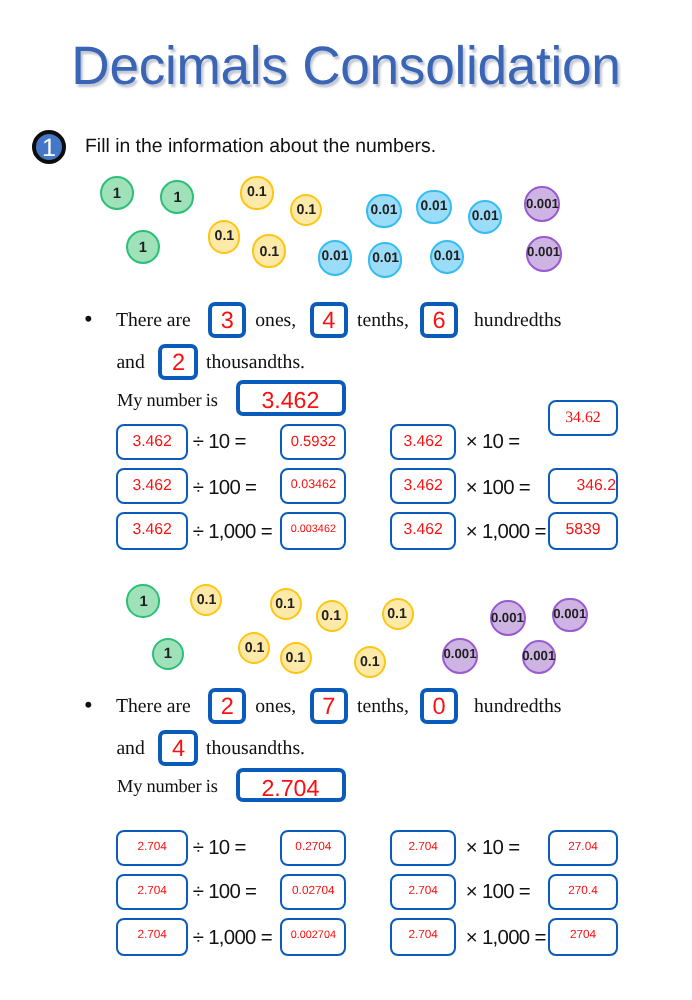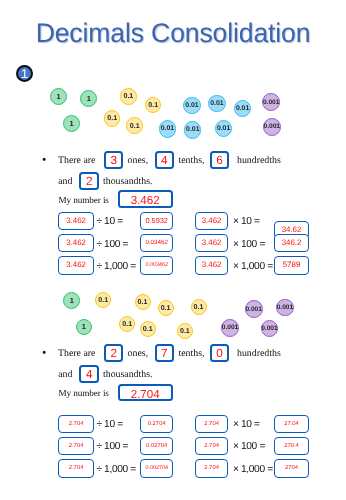--- a/index.html
+++ b/index.html
@@ -40,20 +40,21 @@
   .ebox.val-m{width:32.4px;}
   .ebox.res-m{width:35px;}
   .eop{position:absolute;font-size:10.2px;letter-spacing:-0.35px;color:#111;white-space:nowrap;}
 </style>
 </head>
 <body>
 
 <div class="page">
   <div class="title">Decimals Consolidation</div>
   <div class="q-badge">1</div>
+  <div class="q-text">Fill in the information about the numbers.</div>
 
   <div class="counters">
     <div class="bubble b-one" style="left:49.8px;top:87.8px;width:17.4px;height:17.4px">1</div>
     <div class="bubble b-one" style="left:80.1px;top:89.9px;width:17.4px;height:17.4px">1</div>
     <div class="bubble b-one" style="left:62.8px;top:114.6px;width:17.4px;height:17.4px">1</div>
     <div class="bubble b-tenth" style="left:120.1px;top:88.2px;width:16.6px;height:16.6px">0.1</div>
     <div class="bubble b-tenth" style="left:144.9px;top:96.5px;width:16.6px;height:16.6px">0.1</div>
     <div class="bubble b-tenth" style="left:103.9px;top:110.0px;width:16.6px;height:16.6px">0.1</div>
     <div class="bubble b-tenth" style="left:126.4px;top:117.3px;width:16.6px;height:16.6px">0.1</div>
     <div class="bubble b-hundredth" style="left:183.3px;top:96.6px;width:17.4px;height:17.4px">0.01</div>
@@ -79,33 +80,33 @@
     <div class="txt" style="left:103px;top:176.0px">thousandths.</div>
     <div class="txt small" style="left:58.5px;top:195.2px">My number is</div>
     <div class="nbox answer" style="left:117.5px;top:190.3px">3.462</div>
   </div>
   <div class="equations">
     <div class="ebox val-d" style="left: 58.2px; top: 212px; font-size: 7.9px;">3.462</div>
     <div class="eop" style="left:96.4px;top:216.3px">÷ 10 =</div>
     <div class="ebox res-d" style="left: 140.1px; top: 212px; font-size: 7.39px;">0.5932</div>
     <div class="ebox val-m" style="left: 195.4px; top: 212px; font-size: 7.9px;">3.462</div>
     <div class="eop" style="left:232.9px;top:216.3px">× 10 =</div>
-    <div class="ebox res-m" style="left: 274px; top: 221px; font-size: 7.9px;">34.62</div>
+    <div class="ebox res-m" style="left: 274px; top: 200px; font-size: 7.9px; font-family: Liberation Serif, serif;">34.62</div>
     <div class="ebox val-d" style="left: 58.2px; top: 234.2px; font-size: 7.9px;">3.462</div>
     <div class="eop" style="left:96.4px;top:238.5px">÷ 100 =</div>
     <div class="ebox res-d" style="left: 140.1px; top: 234.2px; font-size: 6.25px;">0.03462</div>
     <div class="ebox val-m" style="left: 195.4px; top: 234.2px; font-size: 7.9px;">3.462</div>
     <div class="eop" style="left:232.9px;top:238.5px">× 100 =</div>
-    <div class="ebox res-m" style="left: 274px; top: 234.2px; font-size: 7.9px;">346.2</div>
+    <div class="ebox res-m" style="left: 274px; top: 234.2px; font-size: 7.9px; text-align: right;">346.2</div>
     <div class="ebox val-d" style="left: 58.2px; top: 256.4px; font-size: 7.9px;">3.462</div>
     <div class="eop" style="left:96.4px;top:260.7px">÷ 1,000 =</div>
     <div class="ebox res-d" style="left: 140.1px; top: 256.4px; font-size: 5.42px;">0.003462</div>
     <div class="ebox val-m" style="left: 195.4px; top: 256.4px; font-size: 7.9px;">3.462</div>
     <div class="eop" style="left:232.9px;top:260.7px">× 1,000 =</div>
-    <div class="ebox res-m" style="left: 274px; top: 256.4px; font-size: 7.9px;">5789</div>
+    <div class="ebox res-m" style="left: 274px; top: 256.4px; font-size: 7.9px;">5839</div>
   </div>
 
   <div class="counters">
     <div class="bubble b-one" style="left:63.4px;top:292.4px;width:16.8px;height:16.8px">1</div>
     <div class="bubble b-one" style="left:75.5px;top:318.5px;width:16.8px;height:16.8px">1</div>
     <div class="bubble b-tenth" style="left:95.3px;top:291.8px;width:16.0px;height:16.0px">0.1</div>
     <div class="bubble b-tenth" style="left:134.5px;top:294.0px;width:16.0px;height:16.0px">0.1</div>
     <div class="bubble b-tenth" style="left:157.6px;top:300.0px;width:16.0px;height:16.0px">0.1</div>
     <div class="bubble b-tenth" style="left:190.5px;top:298.5px;width:16.0px;height:16.0px">0.1</div>
     <div class="bubble b-tenth" style="left:119.3px;top:316.0px;width:16.0px;height:16.0px">0.1</div>

